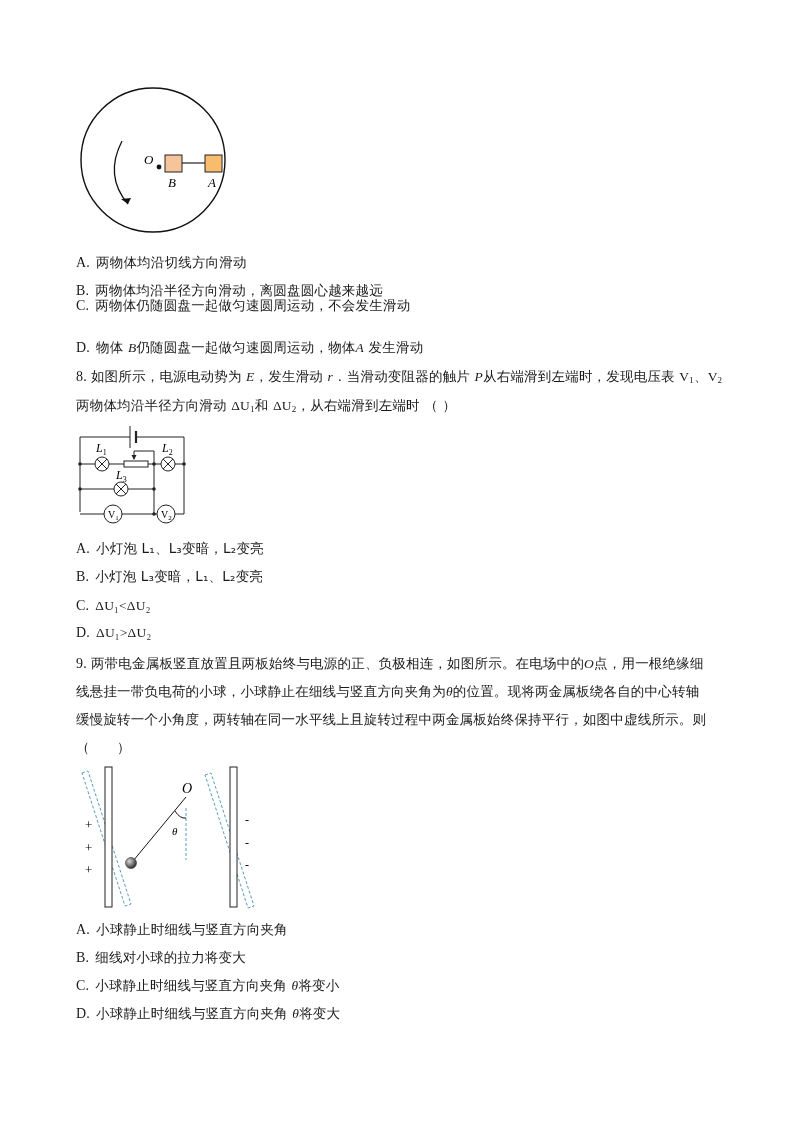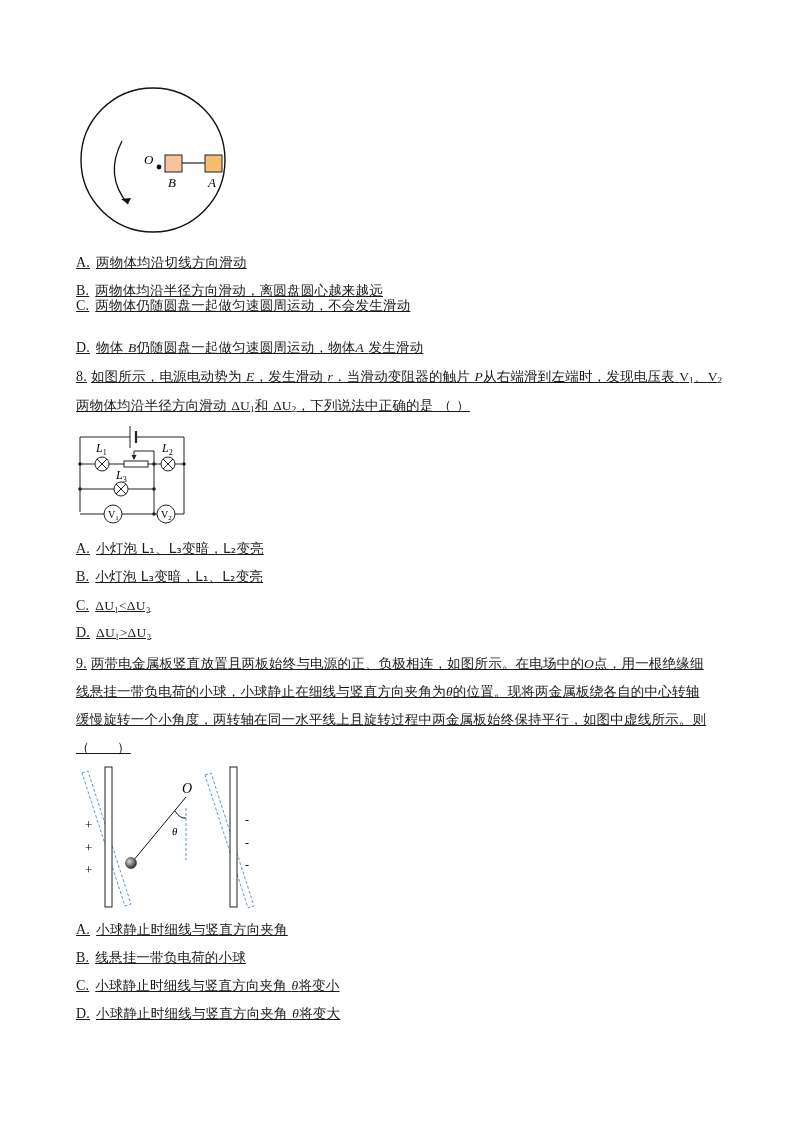--- a/index.html
+++ b/index.html
@@ -1,18 +1,18 @@
 <!DOCTYPE html>
 <html><head>
 <meta charset="utf-8">
 <style>
   html, body { margin: 0; padding: 0; background: #ffffff; }
   body { width: 794px; height: 1123px; position: relative; overflow: hidden;
          font-family: "DejaVu Sans", "Liberation Sans", sans-serif; color: #1a1a1a; }
-  .line { position: absolute; left: 76px; font-size: 13.5px; line-height: 18px; white-space: nowrap; letter-spacing: 0.2px; text-decoration: underline; }
+  .line { position: absolute; left: 76px; font-size: 13.5px; line-height: 18px; white-space: nowrap; letter-spacing: 0.2px; }
   .opt-label { font-family: "Liberation Serif", serif; font-size: 14px; margin-right: 6px; }
   .qnum { font-family: "Liberation Serif", serif; font-size: 14px; margin-right: 4px; }
   .it { font-family: "Liberation Serif", serif; font-style: italic; }
   .serif { font-family: "Liberation Serif", serif; }
   sub { font-size: 9px; vertical-align: -2px; }
   svg { position: absolute; }
   svg text { font-family: "Liberation Serif", serif; }
 </style>
 </head>
 <body>
@@ -48,21 +48,21 @@
 <div class="line" style="top:367px">
   <span class="qnum">8.</span><span>如图所示，电源电动势为</span>
   <span class="it">E</span><span>，发生滑动</span>
   <span class="it">r</span><span>．当滑动变阻器的触片</span>
   <span class="it">P</span><span>从右端滑到左端时，发现电压表</span>
   <span class="serif">V</span><sub class="serif">1</sub><span>、</span><span class="serif">V</span><sub class="serif">2</sub>
 </div>
 <div class="line" style="top:396px">
   <span>两物体均沿半径方向滑动</span>
   <span class="serif">ΔU</span><sub class="serif">1</sub><span>和</span>
-  <span class="serif">ΔU</span><sub class="serif">2</sub><span>，下列说法中正确的是 （ ）</span>
+  <span class="serif">ΔU</span><sub class="serif">2</sub><span>，从右端滑到左端时 （ ）</span>
 </div>
 
 <svg style="left:76px;top:422px" width="112" height="106" viewBox="0 0 112 106">
   <g stroke="#222" stroke-width="1" fill="none">
 
     <polyline points="4,42 4,15 54,15"></polyline>
     <polyline points="61,15 108,15 108,42"></polyline>
     <line x1="54" y1="4" x2="54" y2="26" stroke-width="1"></line>
     <line x1="60" y1="9" x2="60" y2="21" stroke-width="2.2"></line>
 
@@ -177,21 +177,21 @@
   </defs>
   <circle cx="53" cy="99" r="5.5" fill="url(#ballGrad)" stroke="#333" stroke-width="0.6"></circle>
   <text x="104" y="29" font-size="14" font-style="italic">O</text>
   <text x="94" y="71" font-size="11" font-style="italic">θ</text>
 </svg>
 
 <div class="line" style="top:920px">
   <span class="opt-label">A.</span><span>小球静止时细线与竖直方向夹角</span>
 </div>
 <div class="line" style="top:948px">
-  <span class="opt-label">B.</span><span>线悬挂一带负电荷的小球</span>
+  <span class="opt-label">B.</span><span>细线对小球的拉力将变大</span>
 </div>
 <div class="line" style="top:976px">
   <span class="opt-label">C.</span><span>小球静止时细线与竖直方向夹角</span>
   <span class="it">θ</span><span>将变小</span>
 </div>
 <div class="line" style="top:1004px">
   <span class="opt-label">D.</span><span>小球静止时细线与竖直方向夹角</span>
   <span class="it">θ</span><span>将变大</span>
 </div>
 

